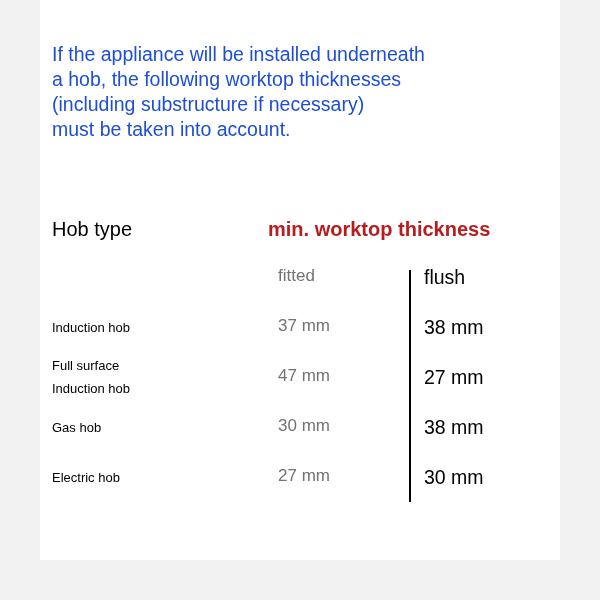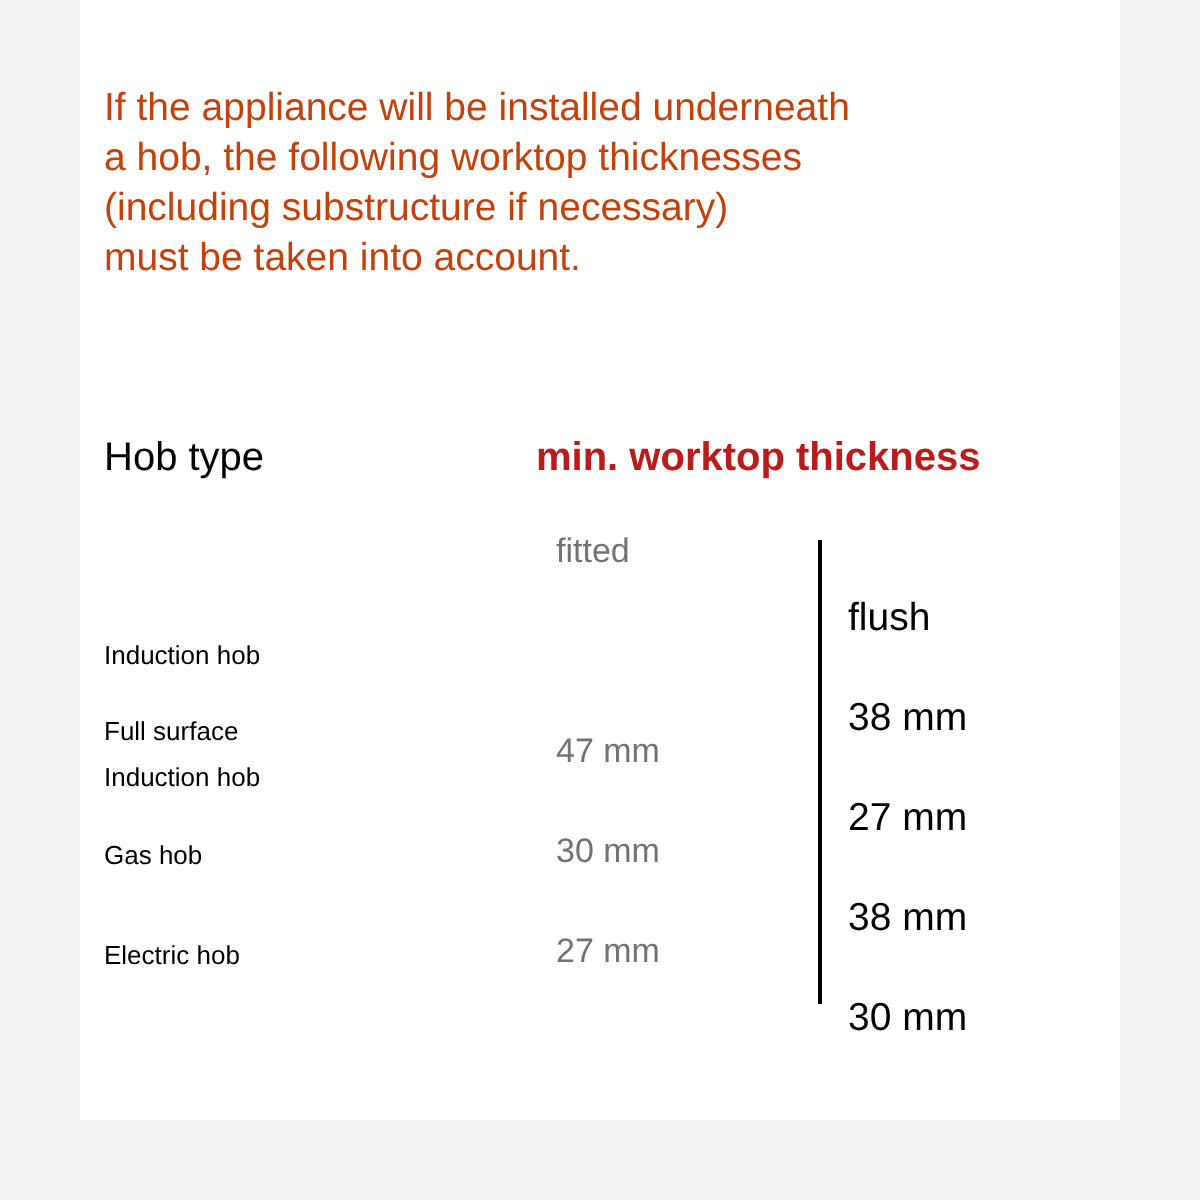--- a/index.html
+++ b/index.html
@@ -21,21 +21,21 @@
     height: 560px;
     background: #ffffff;
   }
   .intro {
     position: absolute;
     left: 12px;
     top: 42px;
     width: 500px;
     font-size: 19.5px;
     line-height: 25px;
-    color: #c2410c;
+    color: #1d4ed8;
     white-space: pre-line;
   }
   .table-area {
     position: absolute;
     left: 12px;
     top: 218px;
     width: 500px;
   }
   .row {
     position: relative;
@@ -64,21 +64,20 @@
     font-size: 17px;
     color: #737373;
   }
   .col-flush {
     position: absolute;
     left: 372px;
     top: 0px;
     width: 128px;
     font-size: 19.5px;
     color: #000;
-    margin-top: 32px;
   }
   .head-type {
     font-weight: normal;
     font-size: 20px;
   }
   .head-thick {
     position: absolute;
     left: 216px;
     top: 0px;
     font-weight: bold;
@@ -112,20 +111,21 @@
       <div class="head-thick">min. worktop thickness</div>
     </div>
 
     <div class="row">
       <div class="col-fitted">fitted</div>
       <div class="col-flush">flush</div>
     </div>
 
     <div class="row">
       <div class="col-type">Induction hob</div>
+      <div class="col-fitted">37 mm</div>
       <div class="col-flush">38 mm</div>
     </div>
 
     <div class="row">
       <div class="col-type two-line" style="white-space: pre-line;">Full surface
 Induction hob</div>
       <div class="col-fitted">47 mm</div>
       <div class="col-flush">27 mm</div>
     </div>
 

